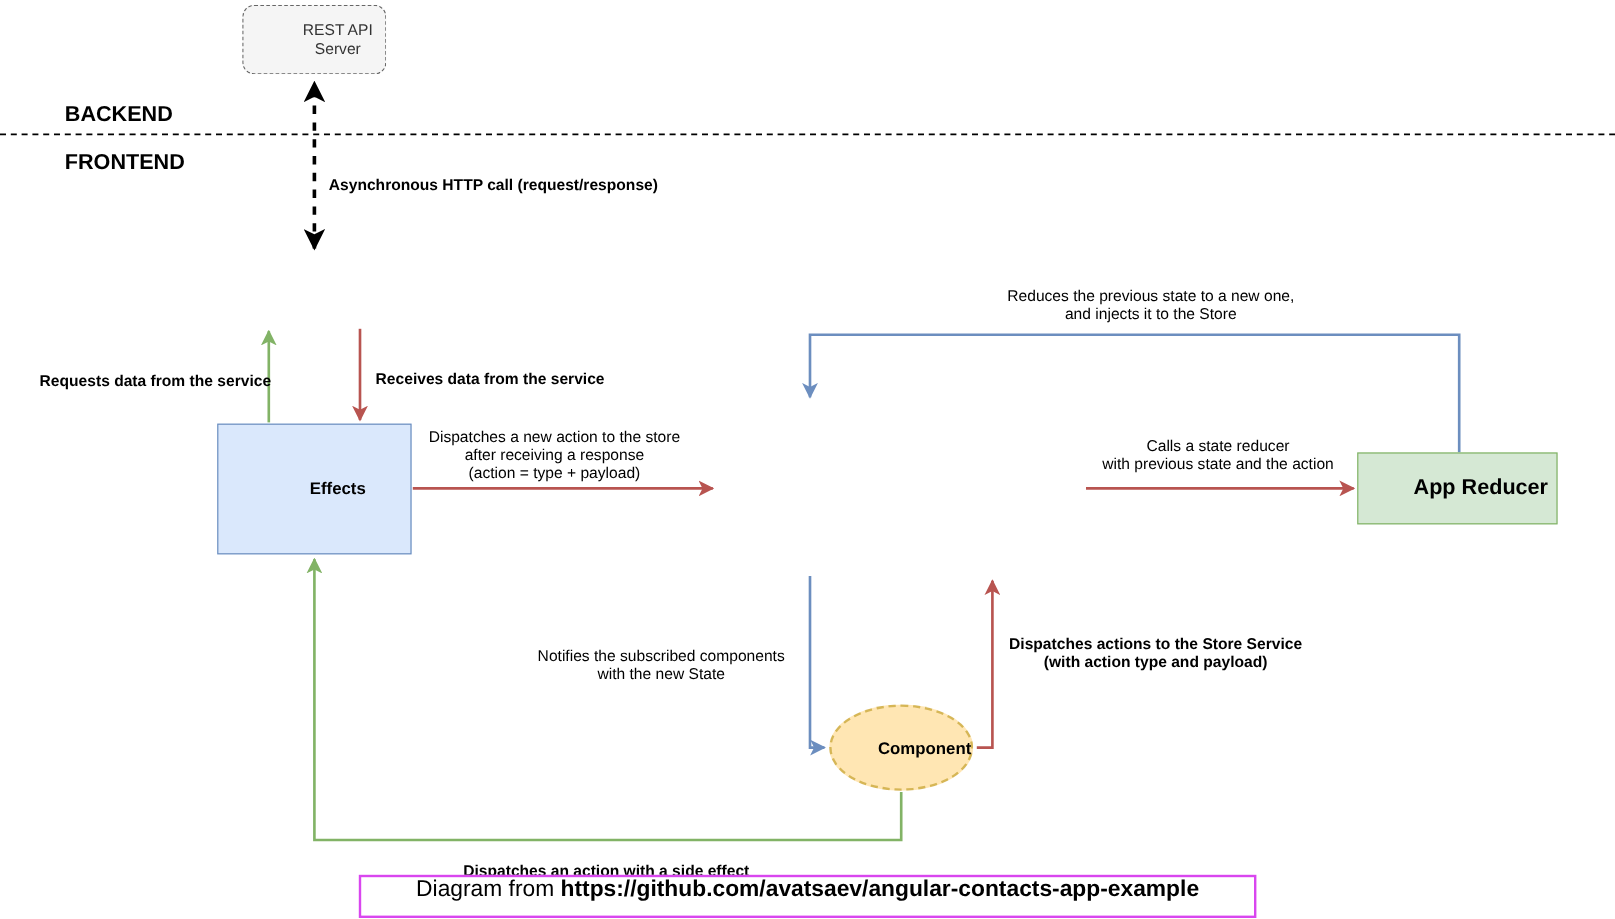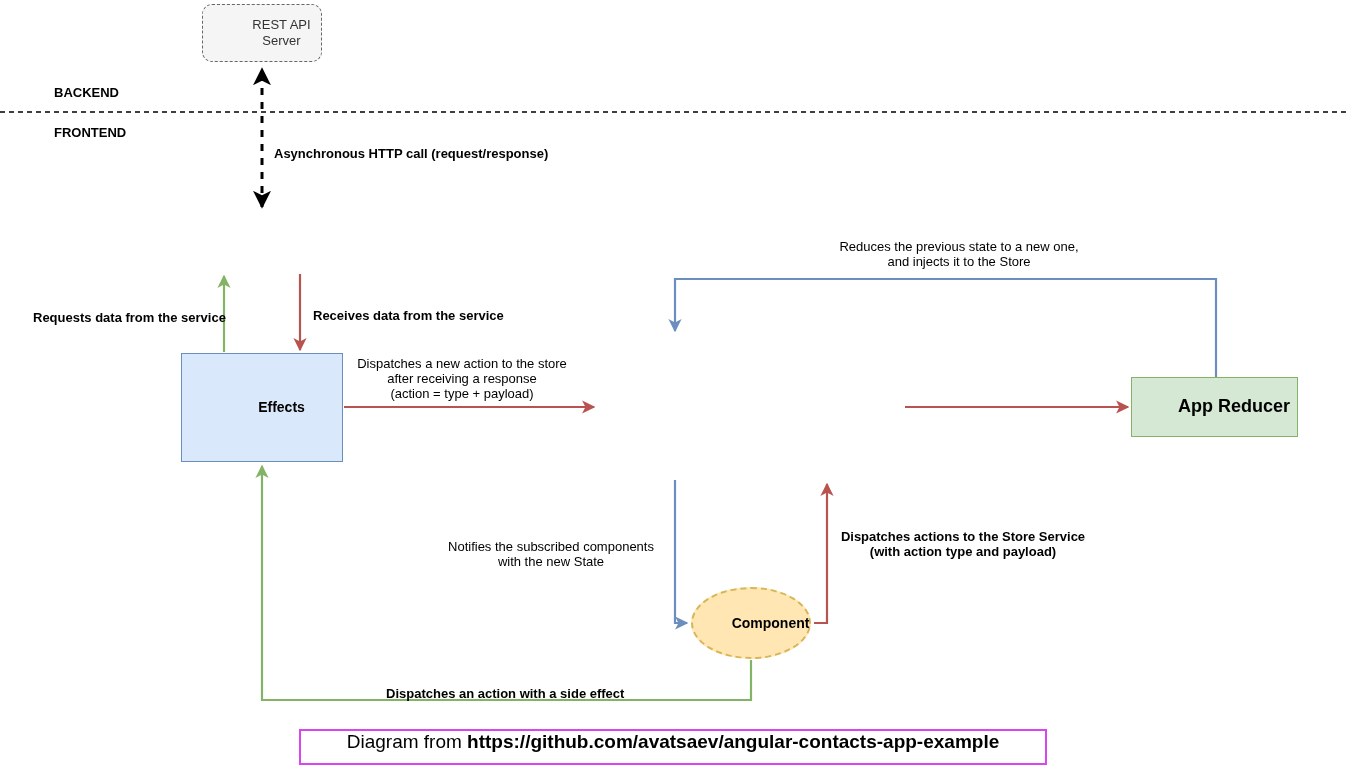--- a/index.html
+++ b/index.html
@@ -117,21 +117,21 @@
     border: 2px dashed #d6b656;
     border-radius: 50%;
     font-size: 14px;
     font-weight: bold;
     color: #000000;
   }
 
   
   .zone-label {
     position: absolute;
-    font-size: 13px;
+    font-size: 18px;
     font-weight: bold;
     color: #000000;
     white-space: nowrap;
   }
   #backend-label { left: 54px; top: 85px; }
   #frontend-label { left: 54px; top: 125px; }
 
   
   .edge-label {
     position: absolute;
@@ -144,21 +144,21 @@
   .edge-label.bold { font-weight: bold; }
 
   #lbl-http       { left: 274px; top: 146px; text-align: left; }
   #lbl-requests   { left: 33px;  top: 310px; text-align: left; }
   #lbl-receives   { left: 313px; top: 308px; text-align: left; }
   #lbl-dispatch-store { left: 357px; top: 356px; width: 210px; }
   #lbl-reduces    { left: 839px; top: 239px; width: 240px; }
   #lbl-calls      { left: 917px; top: 364px; width: 196px; }
   #lbl-notifies   { left: 446px; top: 539px; width: 210px; }
   #lbl-dispatch-actions { left: 839px; top: 529px; width: 248px; }
-  #lbl-side-effect { left: 386px; top: 686px; text-align: right; }
+  #lbl-side-effect { left: 386px; top: 718px; text-align: right; }
 
   
   #footer-caption {
     position: absolute;
     left: 299px;
     top: 729px;
     width: 748px;
     height: 36px;
     box-sizing: border-box;
     border: 2px solid #d946ef;
@@ -241,20 +241,22 @@
 
   <div class="edge-label bold" id="lbl-receives">Receives data from the service</div>
 
   <div class="edge-label" id="lbl-dispatch-store">Dispatches a new action to the store
 after receiving a response
 (action = type + payload)</div>
 
   <div class="edge-label" id="lbl-reduces">Reduces the previous state to a new one,
 and injects it to the Store</div>
 
+  <div class="edge-label" id="lbl-calls">Calls a state reducer
+with previous state and the action</div>
 
   <div class="edge-label" id="lbl-notifies">Notifies the subscribed components
 with the new State</div>
 
   <div class="edge-label bold" id="lbl-dispatch-actions">Dispatches actions to the Store Service
 (with action type and payload)</div>
 
   <div class="edge-label bold" id="lbl-side-effect">Dispatches an action with a side effect</div>
 
   <div id="footer-caption">

